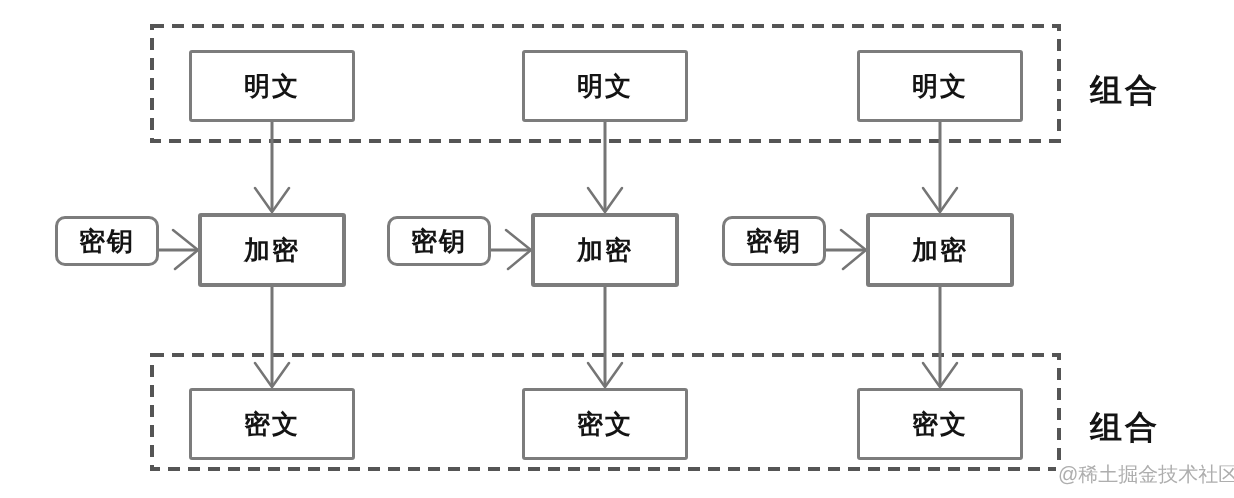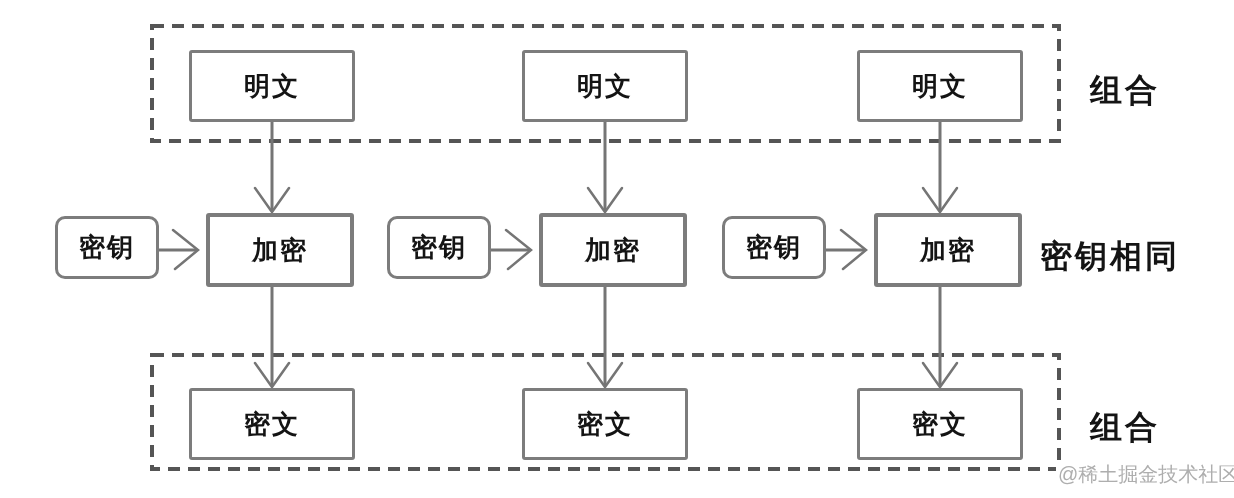--- a/index.html
+++ b/index.html
@@ -48,25 +48,24 @@
     width: 166px;
     height: 72px;
     border-radius: 3px;
   }
   .box.enc {         
     width: 148px;
     height: 74px;
     top: 213px;
     border-width: 4px;
     border-radius: 3px;
-    margin-left: 8px;
   }
   .box.key {         
     width: 104px;
-    height: 63px;
+    height: 50px;
     top: 216px;
     border-radius: 10px;
   }
   .side-label {
     position: absolute;
     color: var(--text, #141414);
     font-size: 32px;
     font-weight: 600;
     letter-spacing: 3px;
     white-space: nowrap;
@@ -142,17 +141,16 @@
   <div class="box key" style="left:387px">密钥</div>
   <div class="box enc" style="left:531px">加密</div>
   <div class="box key" style="left:722px">密钥</div>
   <div class="box enc" style="left:866px">加密</div>
 
   <div class="box io" style="left:189px; top:388px">密文</div>
   <div class="box io" style="left:522px; top:388px">密文</div>
   <div class="box io" style="left:857px; top:388px">密文</div>
 
   <div class="side-label" style="left:1090px; top:69px">组合</div>
-  <div class="side-label" style="left:1040px; top:235px">密钥相同</div>
   <div class="side-label" style="left:1090px; top:406px">组合</div>
 
   <div class="watermark">@稀土掘金技术社区</div>
 </div>
 
 </body></html>

